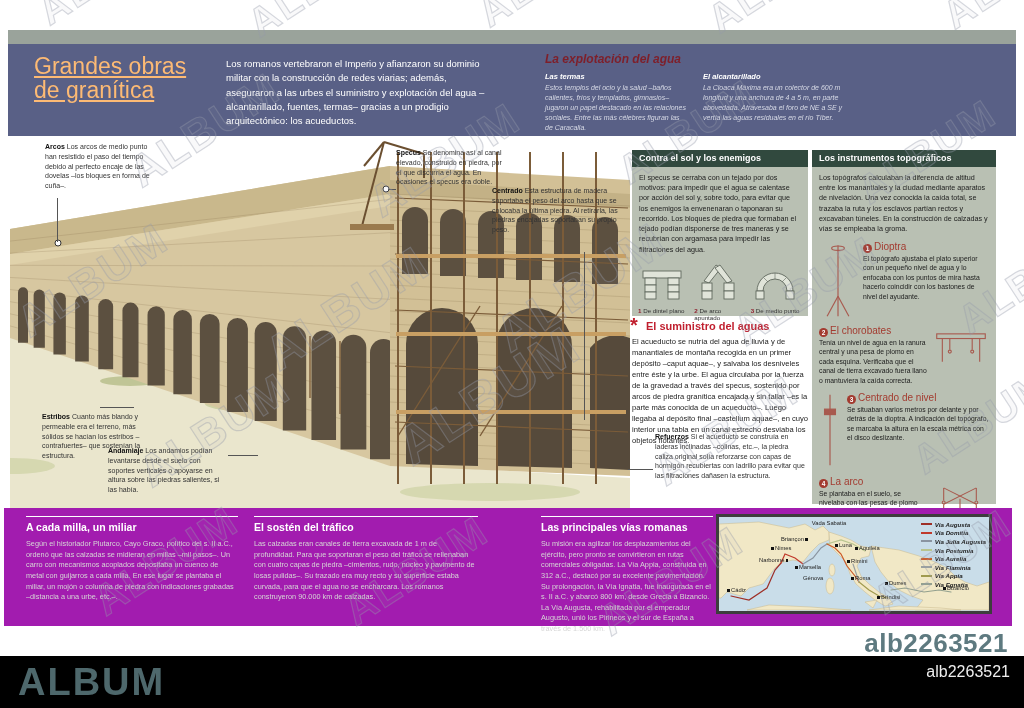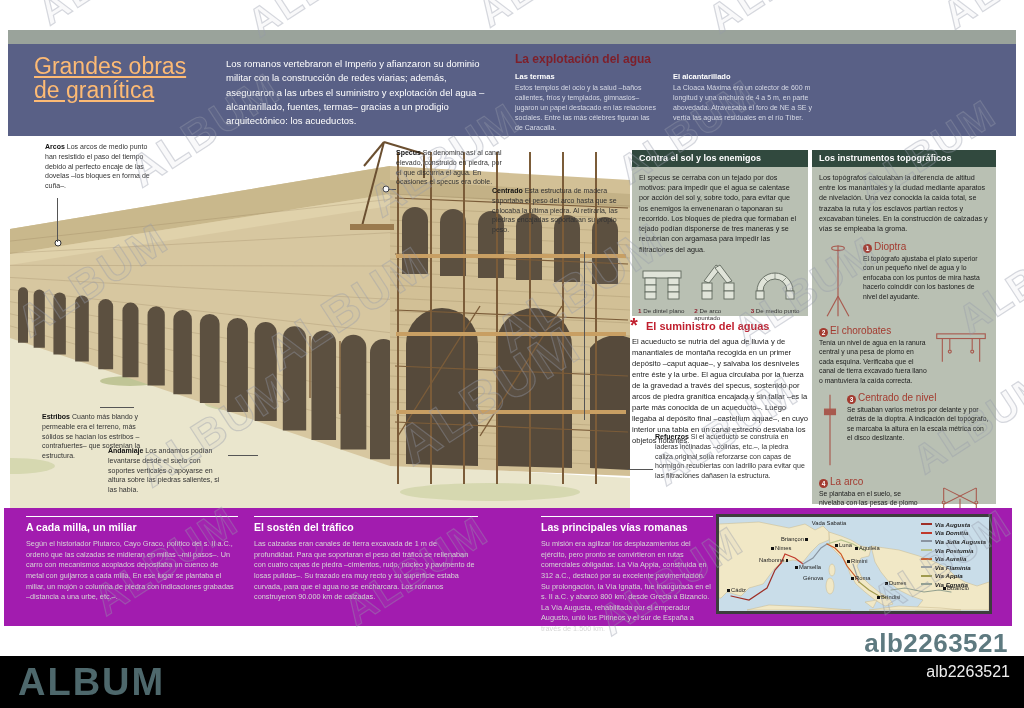--- a/index.html
+++ b/index.html
@@ -10,21 +10,21 @@
   
   .wm { position:absolute; font-weight:bold; letter-spacing:2px;
         color:rgba(170,175,190,0.07); -webkit-text-stroke:1.2px rgba(150,155,170,0.38);
         transform:rotate(-33deg); transform-origin:left top; pointer-events:none; z-index:40; }
 
   
   .topbar { left:8px; top:30px; width:1008px; height:14px; background:#9aa39b; }
   .hdr { left:8px; top:44px; width:1008px; height:92px; background:#596086; }
   .hdr-title { position:absolute; left:26px; top:10px; color:#fdba74; font-size:23px; line-height:1.06; font-weight:normal;text-decoration:underline; }
   .hdr-intro { position:absolute; left:210px; top:13px; width:262px; color:#fff; font-size:9.5px; line-height:1.5;margin-left:8px; }
-  .watersec { position:absolute; left:507px; top:8px; width:462px; }
+  .watersec { position:absolute; left:537px; top:8px; width:462px;font-style:italic; }
   .ws-title { color:#7e1f2a; font-weight:bold; font-size:12px; margin-bottom:6px; }
   .ws-cols { display:flex; gap:16px; }
   .ws-col h4 { color:#fff; font-size:7.5px; margin-bottom:2px; }
   .ws-col p { color:#d7dae6; font-size:7px; line-height:1.42; }
   .ws-col.c1 { width:142px; } .ws-col.c2 { width:146px; } .ws-col.c3 { width:142px; }
 
   
   .lbl { position:absolute; font-size:7px; line-height:1.4; color:#333; z-index:10; }
   .lbl b { color:#111; }
   .leader { position:absolute; background:#555; z-index:9; }

